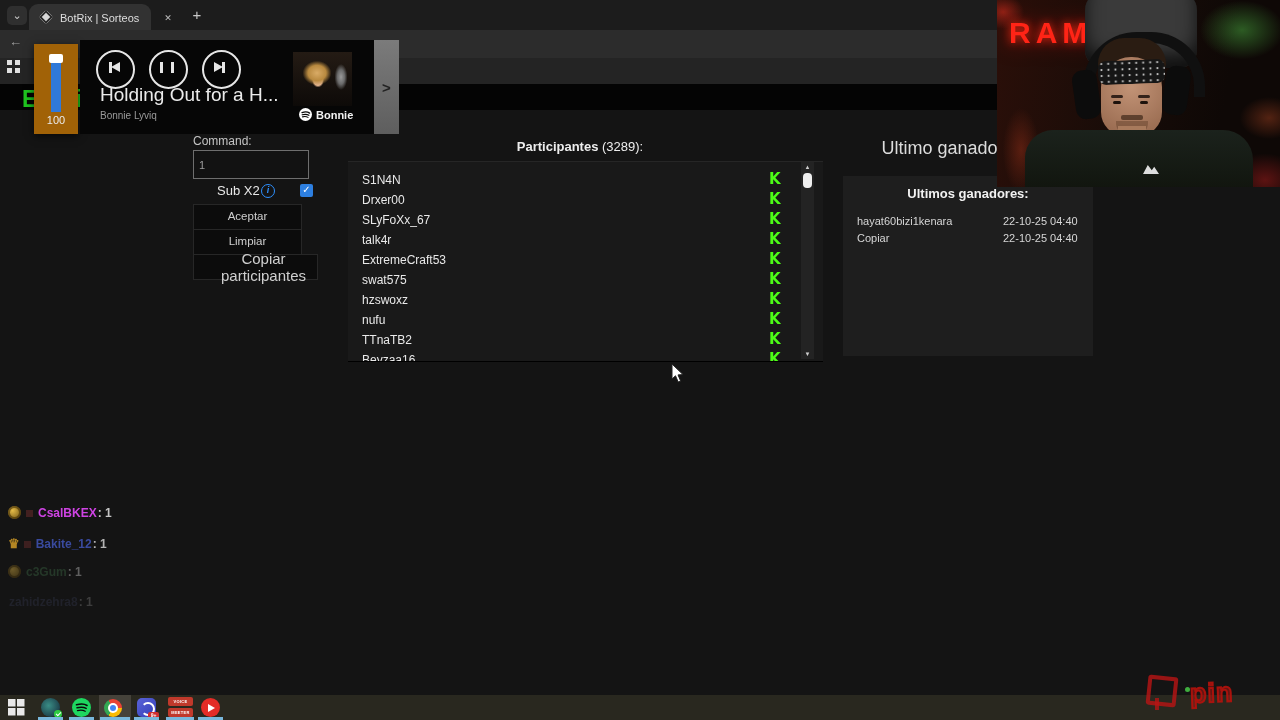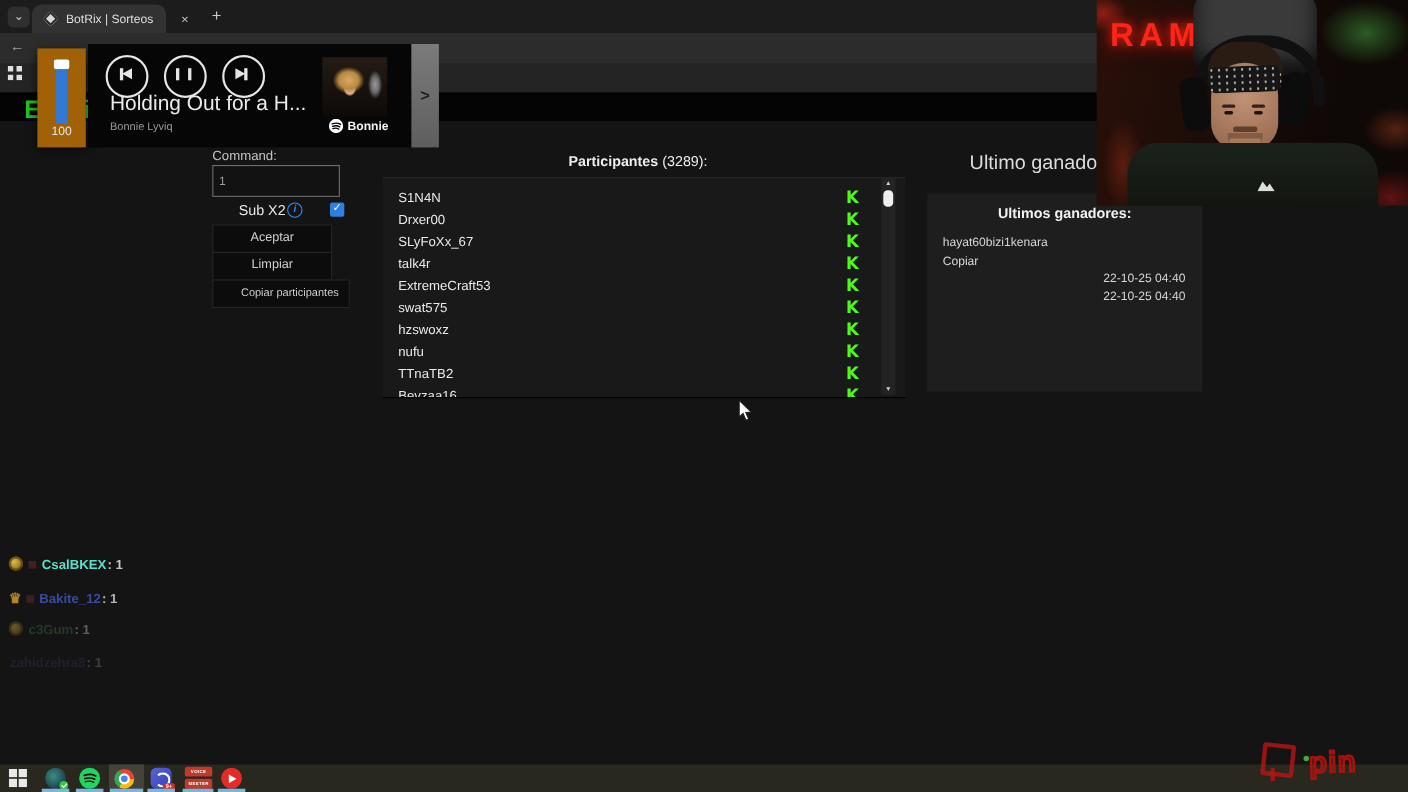--- a/index.html
+++ b/index.html
@@ -30,41 +30,41 @@
   .cmd-input{left:193px;top:150px;width:107px;height:25px;background:#121212;border:1px solid #6e6e6e;
     color:#9c9c9c;font-size:11px;padding-left:5px;font-family:"Liberation Sans",sans-serif;}
   .sub-label{left:217px;top:183px;font-size:13px;color:#e8e8e8;}
   .info-icon{left:261px;top:184px;width:12px;height:12px;border:1.5px solid #2e90ff;border-radius:50%;
     color:#2e90ff;font-size:9px;font-weight:bold;line-height:11px;text-align:center;font-style:italic;}
   .checkbox{left:300px;top:184px;width:13px;height:13px;background:#2d7fe0;border-radius:2px;
     color:#fff;font-size:10px;line-height:12px;text-align:center;}
   .btn{left:193px;width:107px;background:#0c0c0c;border:1px solid #272727;color:#cfcfcf;
     font-size:11.5px;display:flex;align-items:center;justify-content:center;text-align:center;line-height:1.15;}
   .btn1{top:204px;height:24px;} .btn2{top:229px;height:24px;}
-  .btn3{top:254px;height:24px;font-size:10px;padding-left:16px;} .btn4{top:279px;height:33px;font-size:11px;}
+  .btn3{top:254px;height:24px;font-size:15px;padding-left:16px;} .btn4{top:279px;height:33px;font-size:11px;}
 
   .ptitle{left:430px;top:139px;width:300px;text-align:center;font-size:13px;color:#ededed;}
   .ptitle b{font-weight:bold;}
   .ppanel{left:348px;top:161px;width:475px;height:199px;background:#191919;
     border-top:1px solid #262626;border-bottom:1px solid #000;overflow:hidden;}
   .prow{position:absolute;left:0;width:100%;height:20px;}
   .prow .nm{position:absolute;left:14px;top:3px;font-size:12px;color:#e9e9e9;}
   .prow .kk{position:absolute;left:421px;top:0px;font-size:15px;font-weight:900;color:#4dfc17;
     font-family:"DejaVu Sans",sans-serif;transform:scaleY(1.05);}
   .pscroll{left:801px;top:162px;width:13px;height:197px;background:#232323;}
   .scroll-arrow{position:absolute;left:0;width:13px;text-align:center;font-size:6px;color:#cfcfcf;}
   .pthumb{position:absolute;left:2px;top:11px;width:9px;height:15px;background:#efefef;border-radius:4px;}
 
   .wheading{left:845px;top:138px;width:195px;text-align:center;font-size:18px;color:#dcdcdc;}
   .wpanel{left:843px;top:176px;width:250px;height:180px;background:#1e1e1e;}
   .wtitle{position:absolute;top:10px;width:100%;text-align:center;font-size:13px;font-weight:bold;color:#f2f2f2;}
   .wrow{position:absolute;left:0;width:100%;height:15px;}
   .wrow.r0{top:39px;} .wrow.r1{top:56px;}
   .wname{position:absolute;left:14px;font-size:11px;color:#d6d6d6;}
-  .wdate{position:absolute;left:160px;font-size:11px;color:#d6d6d6;margin-top:32px;}
+  .wdate{position:absolute;left:160px;font-size:11px;color:#d6d6d6;}
 
   
   .chat-row{left:8px;height:16px;white-space:nowrap;z-index:5;font-size:12px;font-weight:bold;}
   .chat-row .cname{margin:0 1px;}
   .chat-row .cval{color:#cfcfcf;}
   .coin{display:inline-block;width:13px;height:13px;border-radius:50%;vertical-align:-2px;margin-right:4px;
     background:radial-gradient(circle at 35% 35%, #f0c44a, #8a6a1d 75%);box-shadow:inset 0 0 0 2px rgba(60,40,0,.55);}
   .crown{color:#d19b26;font-size:13px;margin-right:3px;}
   .mini-badge{display:inline-block;width:7px;height:7px;background:#5a2626;margin:0 4px 0 1px;opacity:.7;}
 
@@ -272,21 +272,21 @@
       <span class="wname">hayat60bizi1kenara</span>
       <span class="wdate">22-10-25 04:40</span>
     </div>
     <div class="wrow r1">
       <span class="wname">Copiar</span>
       <span class="wdate">22-10-25 04:40</span>
     </div>
   </div>
 
   <div class="abs chat-row faded1" style="top:506px">
-    <span class="coin"></span><span class="mini-badge"></span><span class="cname" style="color: #5eead4;">CsalBKEX</span><span class="cval">:</span> <span class="cval">1</span>
+    <span class="coin"></span><span class="mini-badge"></span><span class="cname" style="color: #d946ef;">CsalBKEX</span><span class="cval">:</span> <span class="cval">1</span>
   </div>
   <div class="abs chat-row faded2" style="top:536px">
     <span class="crown">♛</span><span class="mini-badge"></span><span class="cname" style="color: rgb(64, 84, 184);">Bakite_12</span><span class="cval">:</span> <span class="cval">1</span>
   </div>
   <div class="abs chat-row faded3" style="top:565px">
     <span class="coin"></span><span class="cname" style="color: rgb(61, 107, 70);">c3Gum</span><span class="cval">:</span> <span class="cval">1</span>
   </div>
   <div class="abs chat-row faded4" style="top:595px">
     <span class="cname" style="color: rgb(74, 82, 120);">zahidzehra8</span><span class="cval">:</span> <span class="cval">1</span>
   </div>

